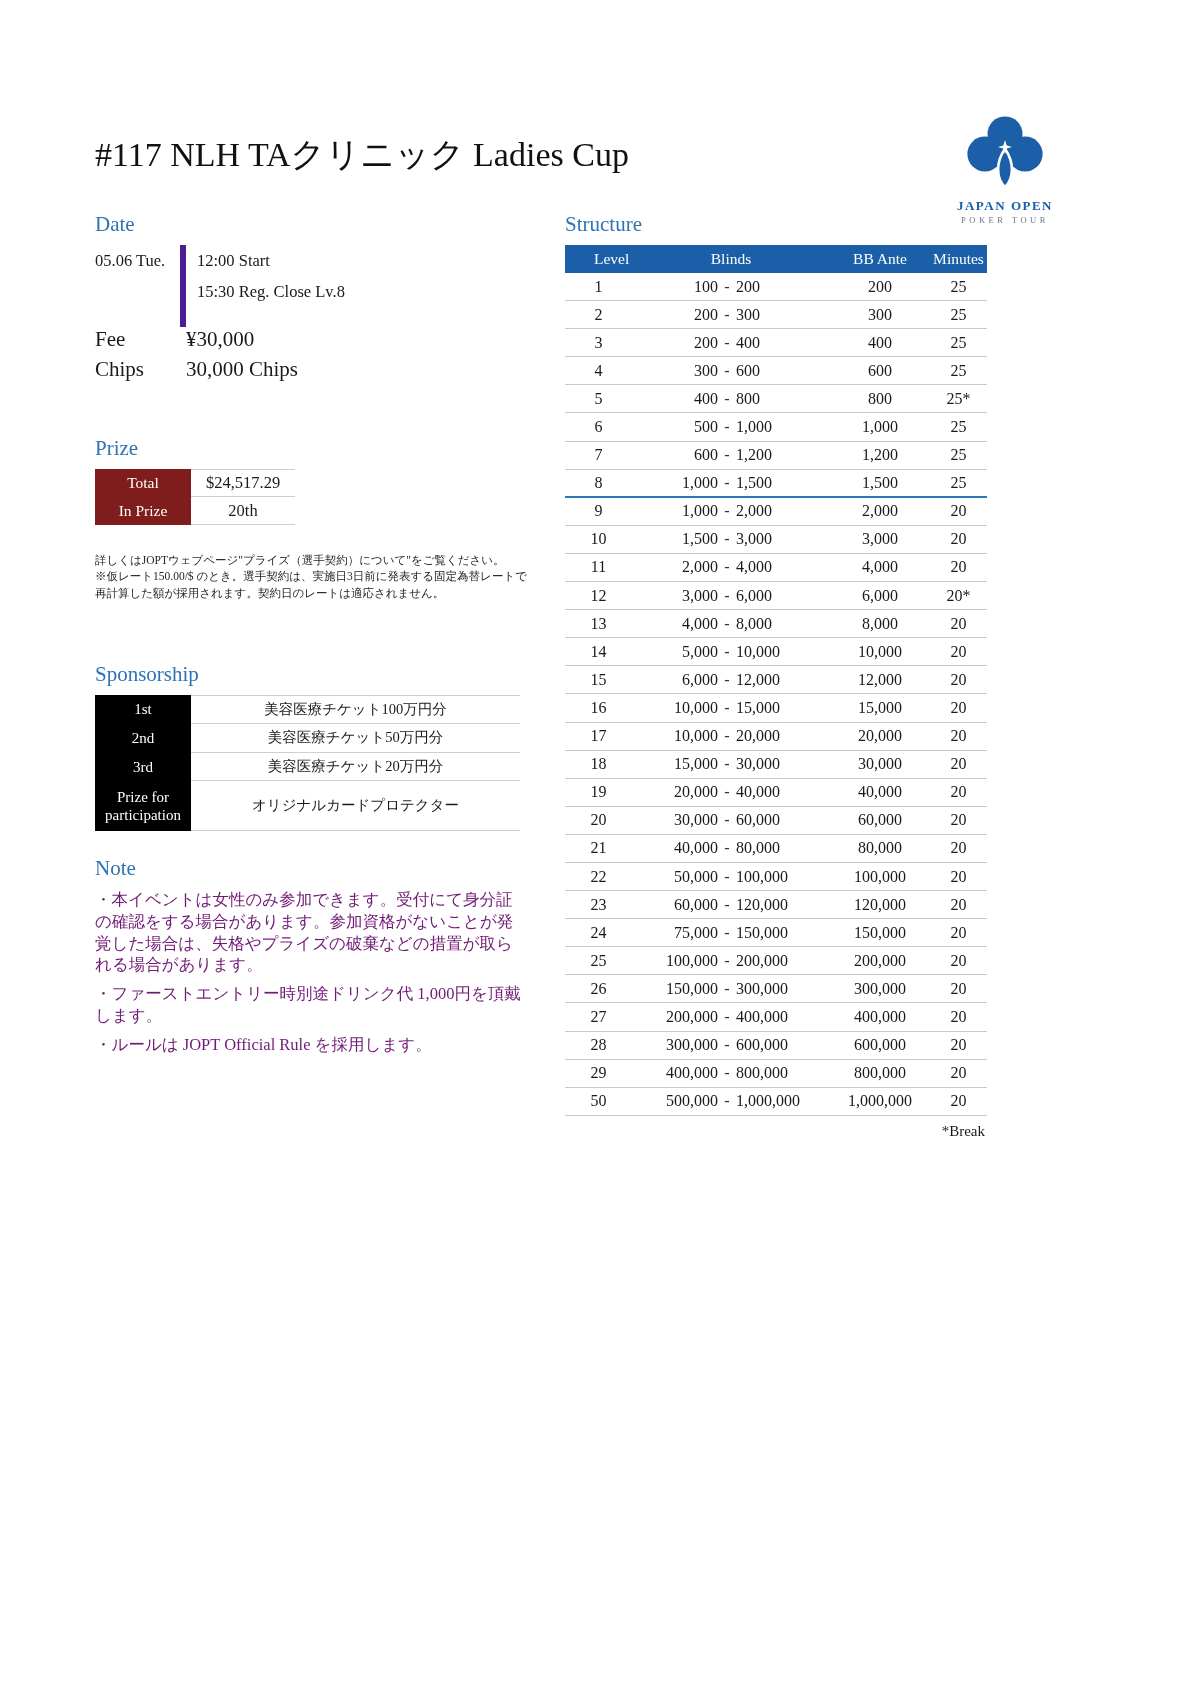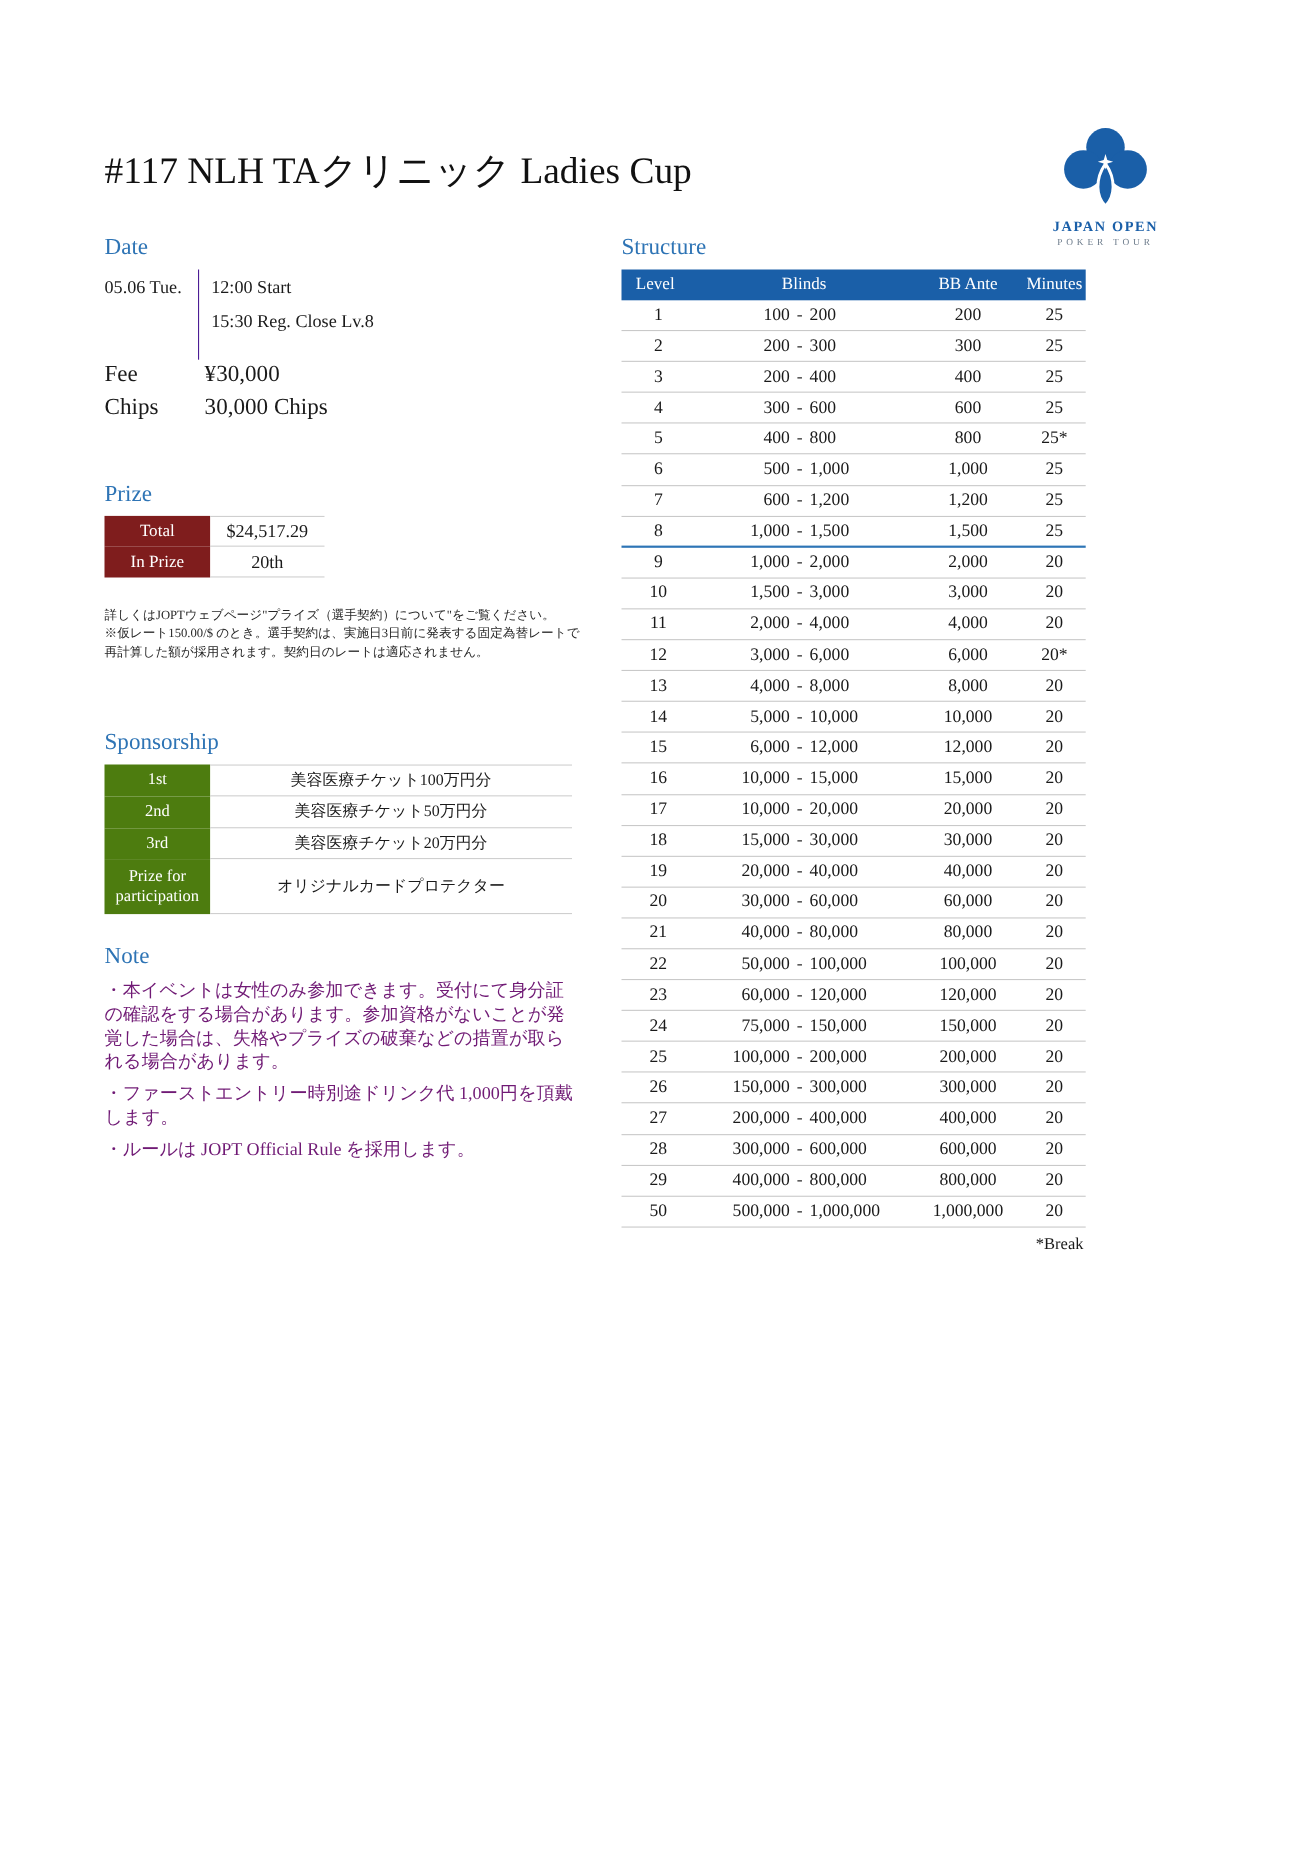--- a/index.html
+++ b/index.html
@@ -16,54 +16,54 @@
   .logo svg { display:block; margin:0 auto; }
   .logo-line1 { margin-top:2px; font-size:13px; font-weight:bold; letter-spacing:1.5px; color:#1a5fa8; }
   .logo-line2 { font-size:8.5px; letter-spacing:3.5px; color:#6b7a8a; margin-top:1px; }
 
   .heading { font-size:21px; color:#2e74b5; font-weight:400; margin-bottom:8px; }
 
   
   .sec-date { position:absolute; left:95px; top:212px; width:430px; }
   .date-grid { display:grid; grid-template-columns:85px 1fr; }
   .date-label { font-size:16.5px; padding-top:6px; }
-  .date-times { border-left:1px solid #4c1d95; padding-left:11px; min-height:82px;text-align:right; }
+  .date-times { border-left:6px solid #4c1d95; padding-left:11px; min-height:82px;text-align:right; }
   .date-time { font-size:16.5px; height:31px; display:flex; align-items:center; }
 
   
   .sec-fee { position:absolute; left:95px; top:324px; width:430px; }
   .fee-row { display:grid; grid-template-columns:91px 1fr; height:30px; align-items:center; font-size:21px; }
 
   
   .sec-prize { position:absolute; left:95px; top:436px; width:430px; }
   .ptable { margin-top:2px; }
   .ptable-row { display:grid; grid-template-columns:96px 104px; }
   .ptable-label { background:#7f1d1d; color:#fff; height:28px; display:flex; align-items:center; justify-content:center; font-size:15.5px; }
   .ptable-value { display:flex; align-items:center; justify-content:center; font-size:16.5px; border-bottom:1px solid #cfcfcf; }
   .ptable-row:first-of-type .ptable-value { border-top:1px solid #cfcfcf; }
 
   
   .disclaimer { position:absolute; left:95px; top:552px; width:432px; font-size:11.5px; line-height:1.42; color:#262626; }
 
   
   .sec-sponsor { position:absolute; left:95px; top:662px; width:425px; }
   .stable-row { display:grid; grid-template-columns:96px 1fr; }
-  .stable-label { background:#4d7c0f; color:#fff; display:flex; align-items:center; justify-content:center; text-align:center; font-size:15px; line-height:1.25; padding:5px 8px; min-height:28px; }
+  .stable-label { background:#000000; color:#fff; display:flex; align-items:center; justify-content:center; text-align:center; font-size:15px; line-height:1.25; padding:5px 8px; min-height:28px; }
   .stable-value { display:flex; align-items:center; justify-content:center; font-size:14.5px; border-bottom:1px solid #cfcfcf; }
   .stable-row:first-of-type .stable-value { border-top:1px solid #cfcfcf; }
   .stable-row:last-of-type .stable-label { min-height:50px; }
 
   
   .sec-note { position:absolute; left:95px; top:856px; width:432px; }
   .note-item { font-size:16.5px; line-height:1.32; margin-bottom:7px; color:#701a75; }
 
   
   .sec-structure { position:absolute; left:565px; top:212px; width:422px; }
   .sh-row { display:grid; grid-template-columns:67px 86px 18px 94px 100px 57px; background:#1a5fa8; color:#fff; height:28px; align-items:center; font-size:15.5px; }
-  .sh-level { padding-left:13px; }
+  .sh-level { padding-left:29px; }
   .sh-blinds { grid-column:2/5; text-align:center; }
   .sh-ante { text-align:center; }
   .sh-min { text-align:center; }
   .sl-row { display:grid; grid-template-columns:67px 86px 18px 94px 100px 57px; height:28.1px; align-items:center; font-size:16px; border-bottom:1px solid #c9c9c9; }
   .sl-row.reg-close { border-bottom:2px solid #2e75b6; }
   .c-level { text-align:center; }
   .c-sb { text-align:right; }
   .c-dash { text-align:center; color:#333; }
   .c-bb { text-align:left; }
   .c-ante { text-align:center; }

